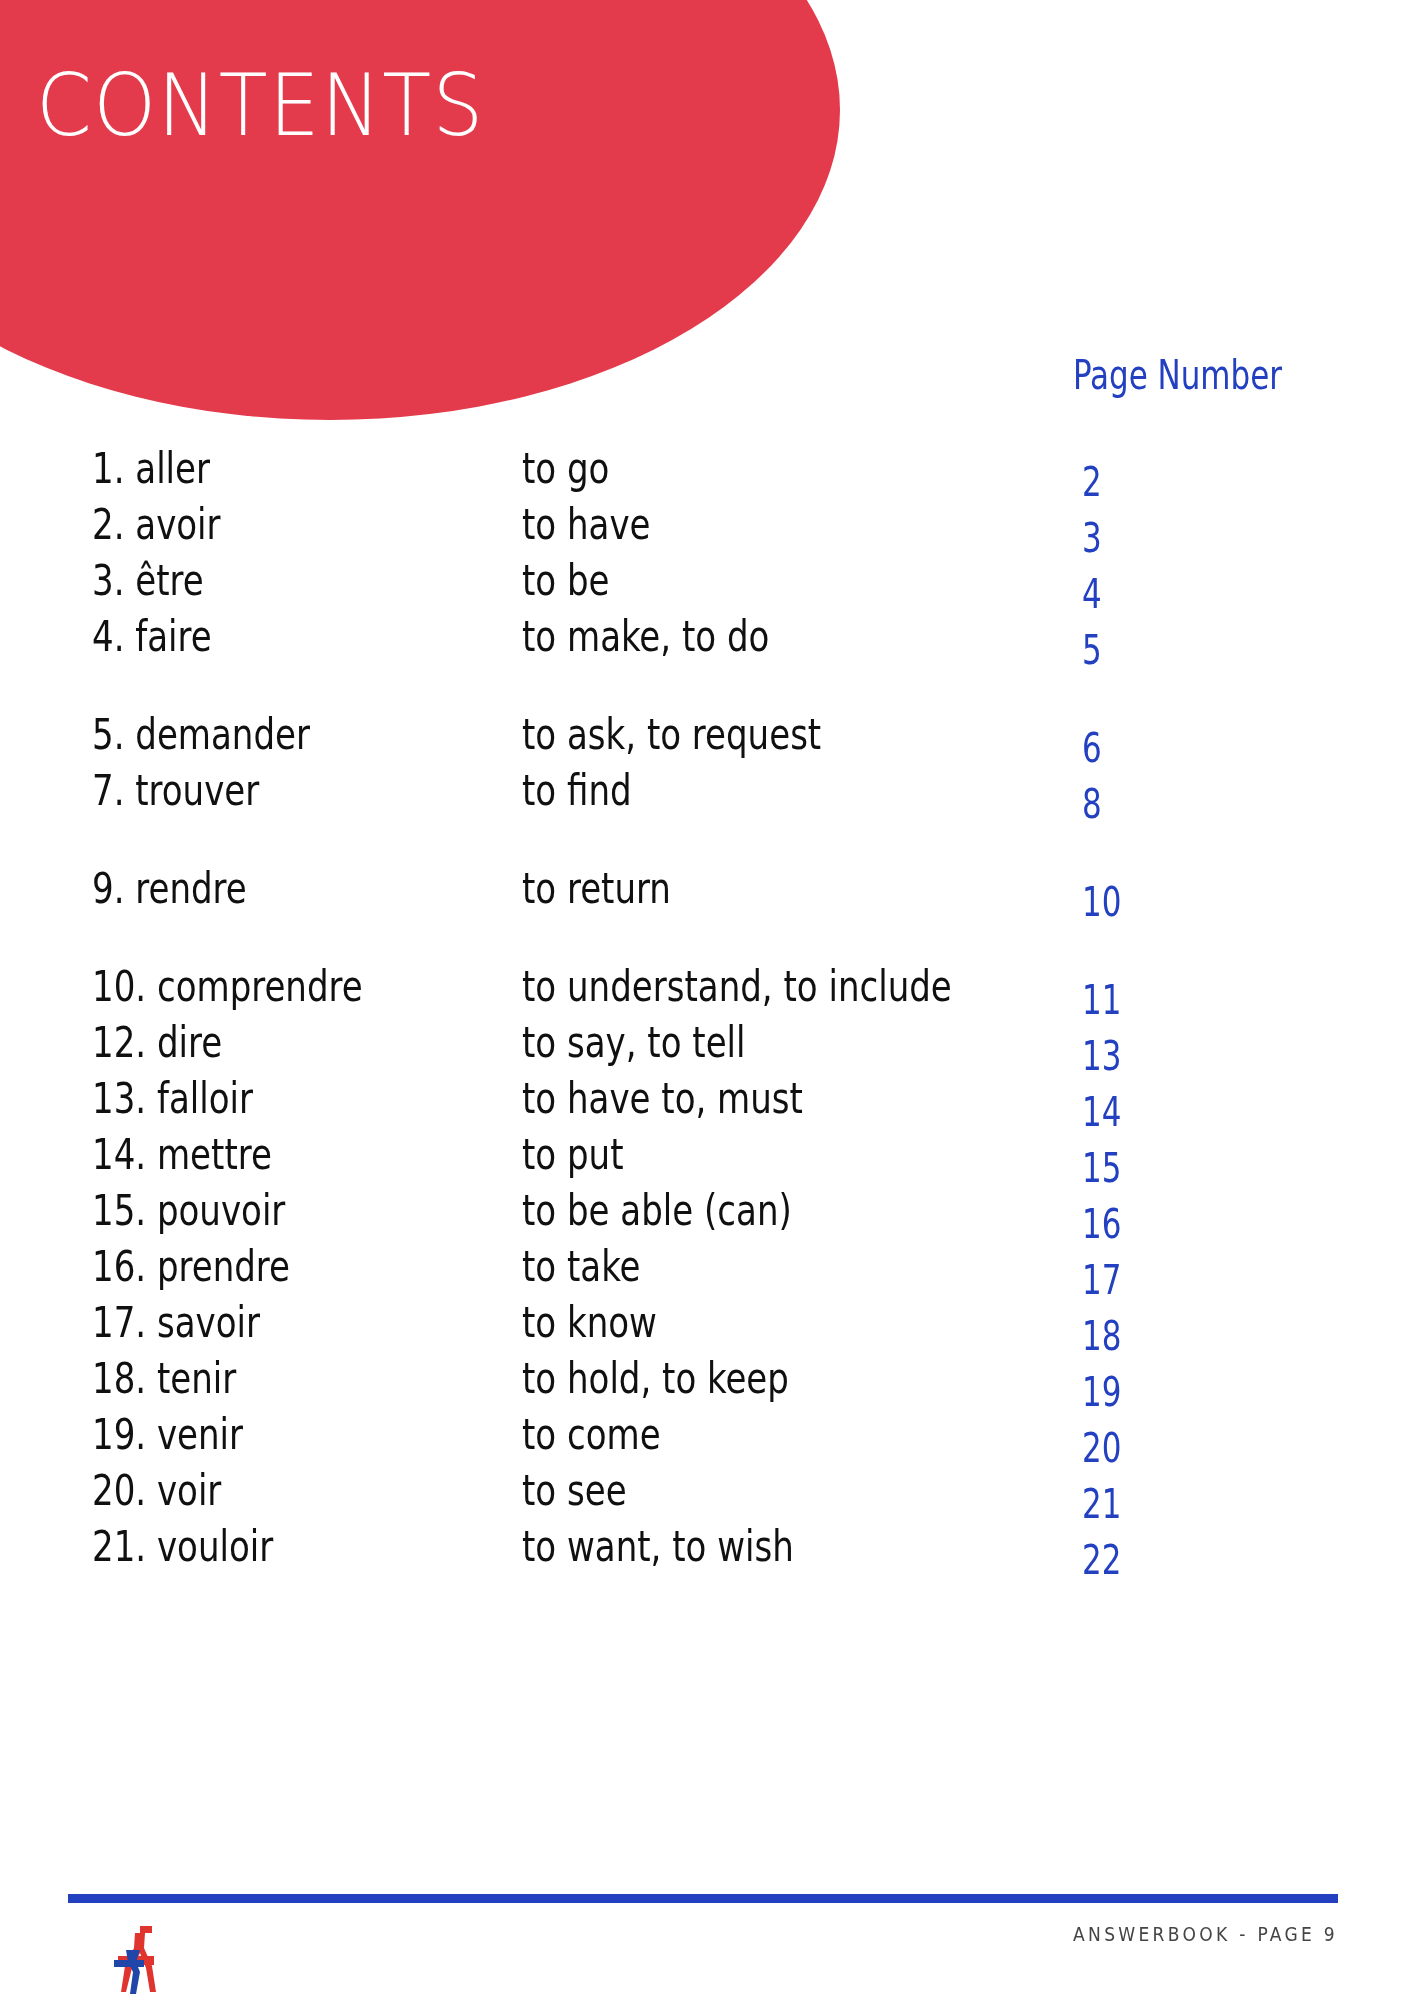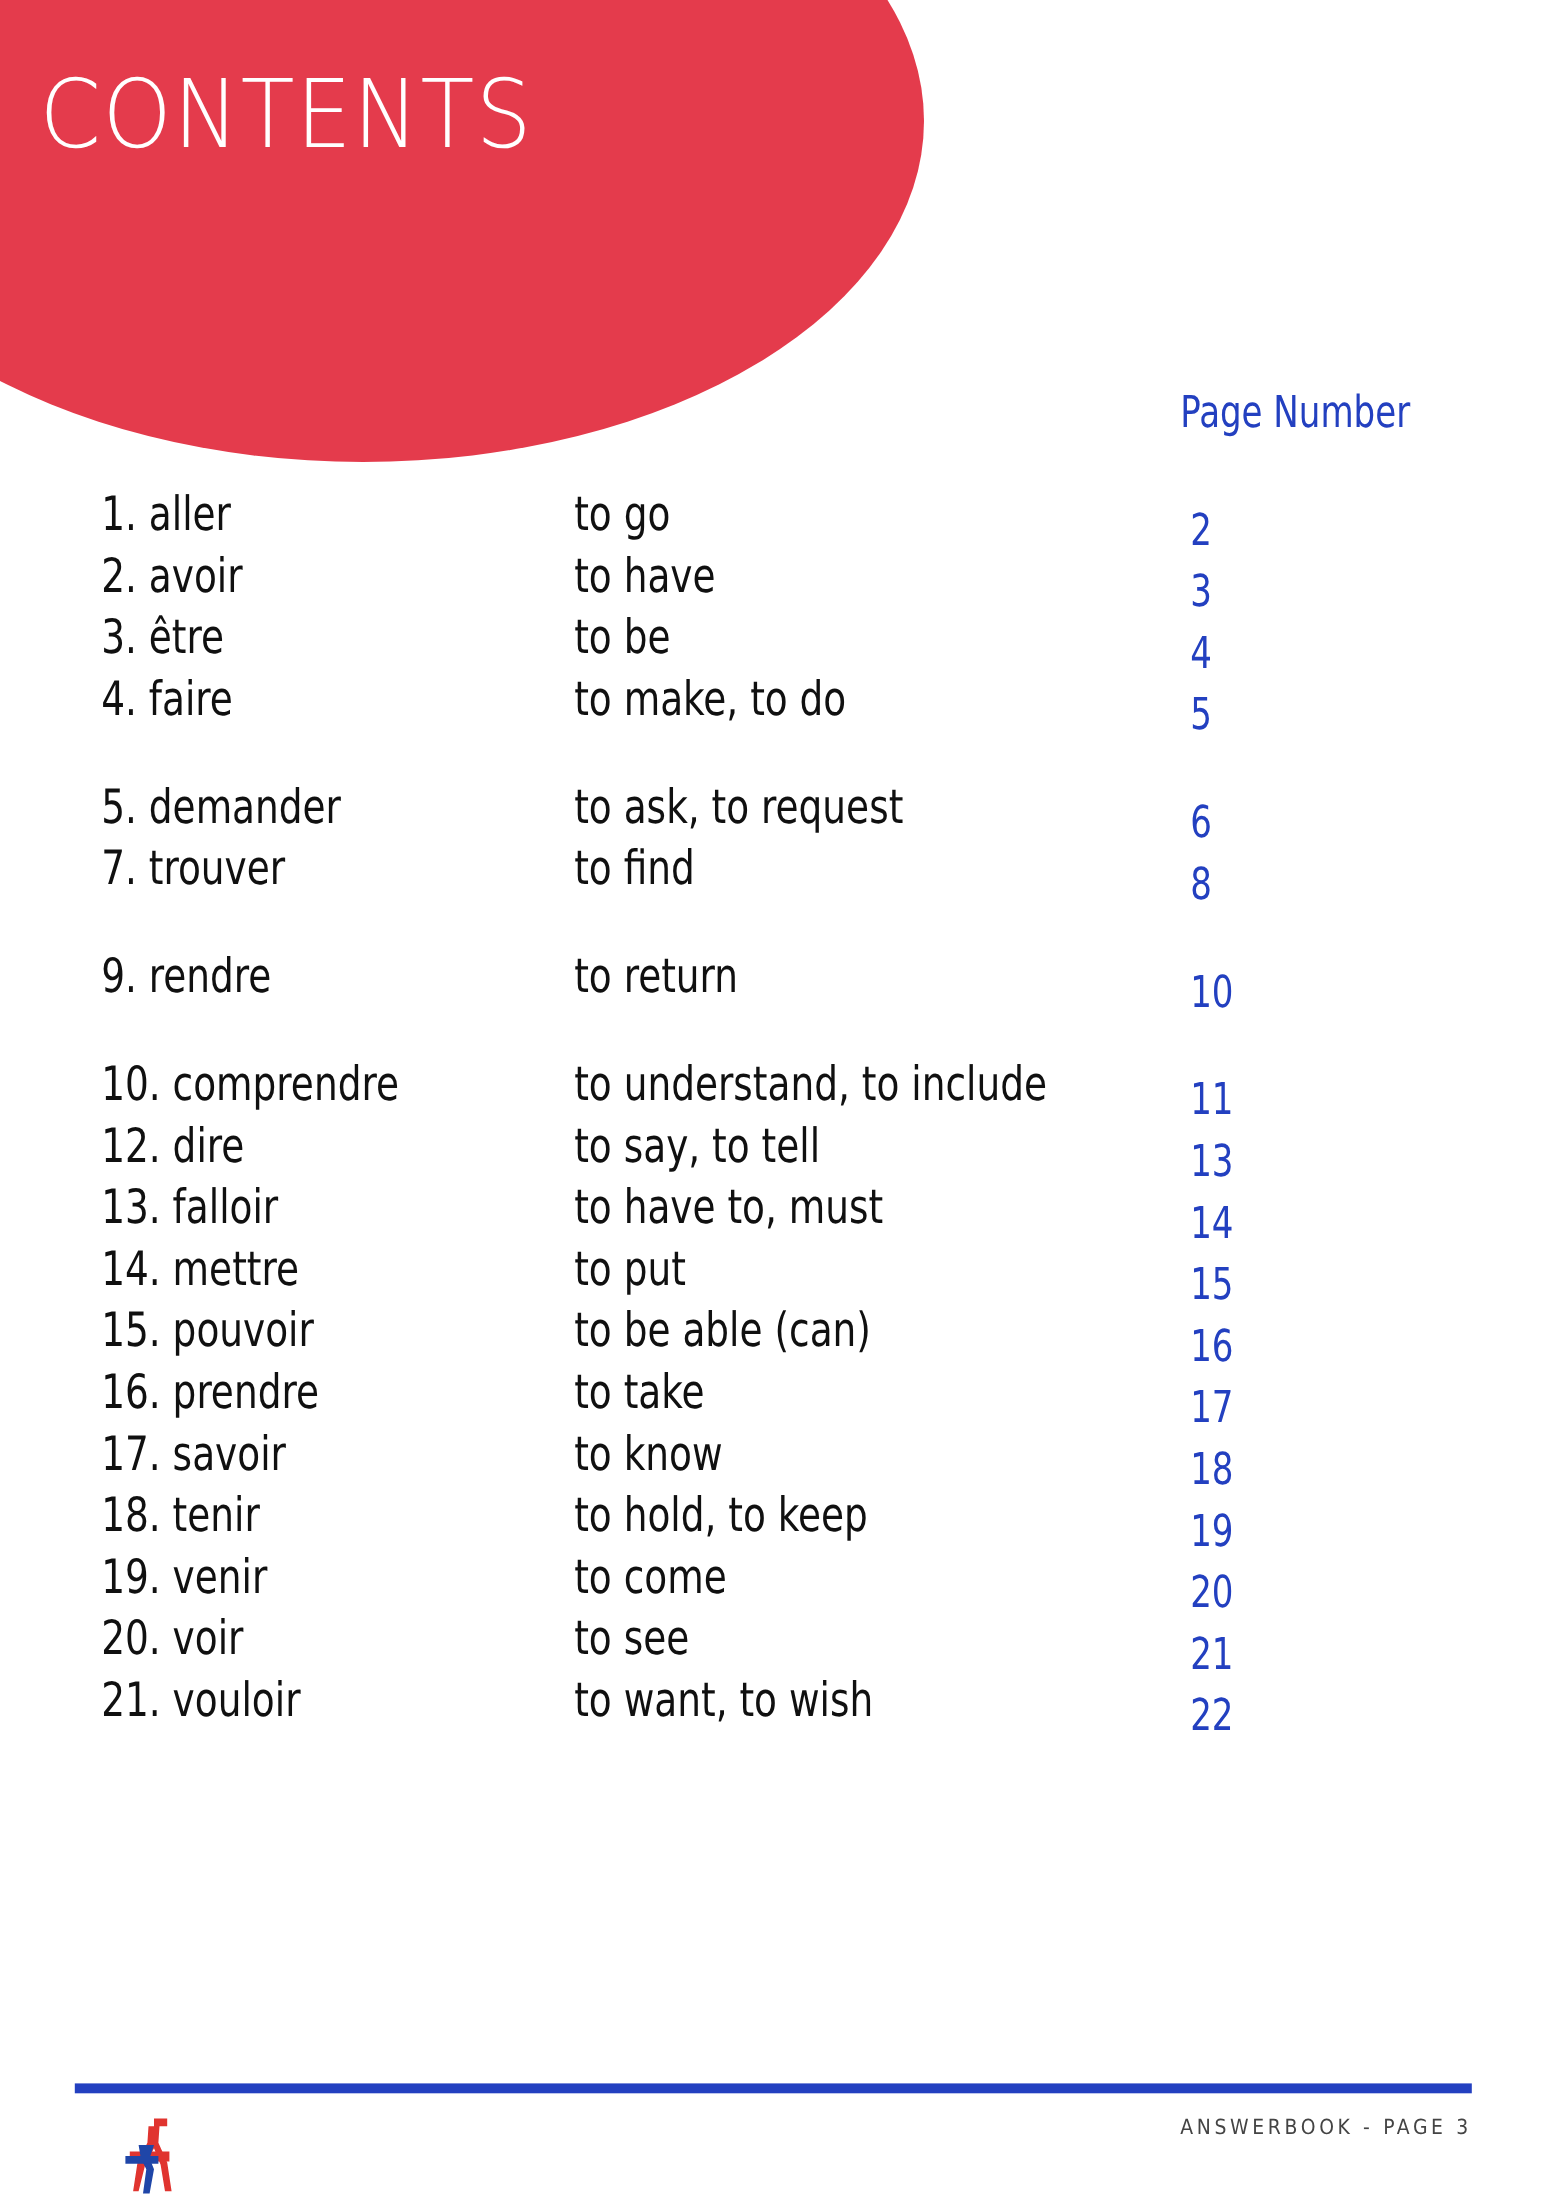--- a/index.html
+++ b/index.html
@@ -261,21 +261,21 @@
         <div class="entry-row">
           <div class="col-french">21. vouloir</div>
           <div class="col-english">to want, to wish</div>
           <div class="col-page">22</div>
         </div>
       </div>
     </div>
 
   <div class="footer-rule"></div>
 
-  <div class="footer-label">ANSWERBOOK - PAGE 3</div>
+  <div class="footer-label">ANSWERBOOK - PAGE 9</div>
 
   <div class="footer-logo">
     <svg viewBox="0 0 72 78" width="72" height="78" aria-hidden="true">
       <path d="M44 6 L56 6 L56 13 L49 13 L48 28 L56 46 L60 72 L54 72 L50 48 L44 33 L36 48 L30 72 L25 72 L29 46 L38 28 L39 13 L44 13 Z" fill="#E0342F"></path>
       <path d="M22 36 L58 36 L58 45 L22 45 Z" fill="#E0342F"></path>
       <path d="M30 30 L44 30 L40 42 L44 52 L40 74 L34 74 L37 52 L32 42 Z" fill="#1F46A8"></path>
       <path d="M18 40 L48 40 L48 47 L18 47 Z" fill="#1F46A8"></path>
     </svg>
   </div>
 

